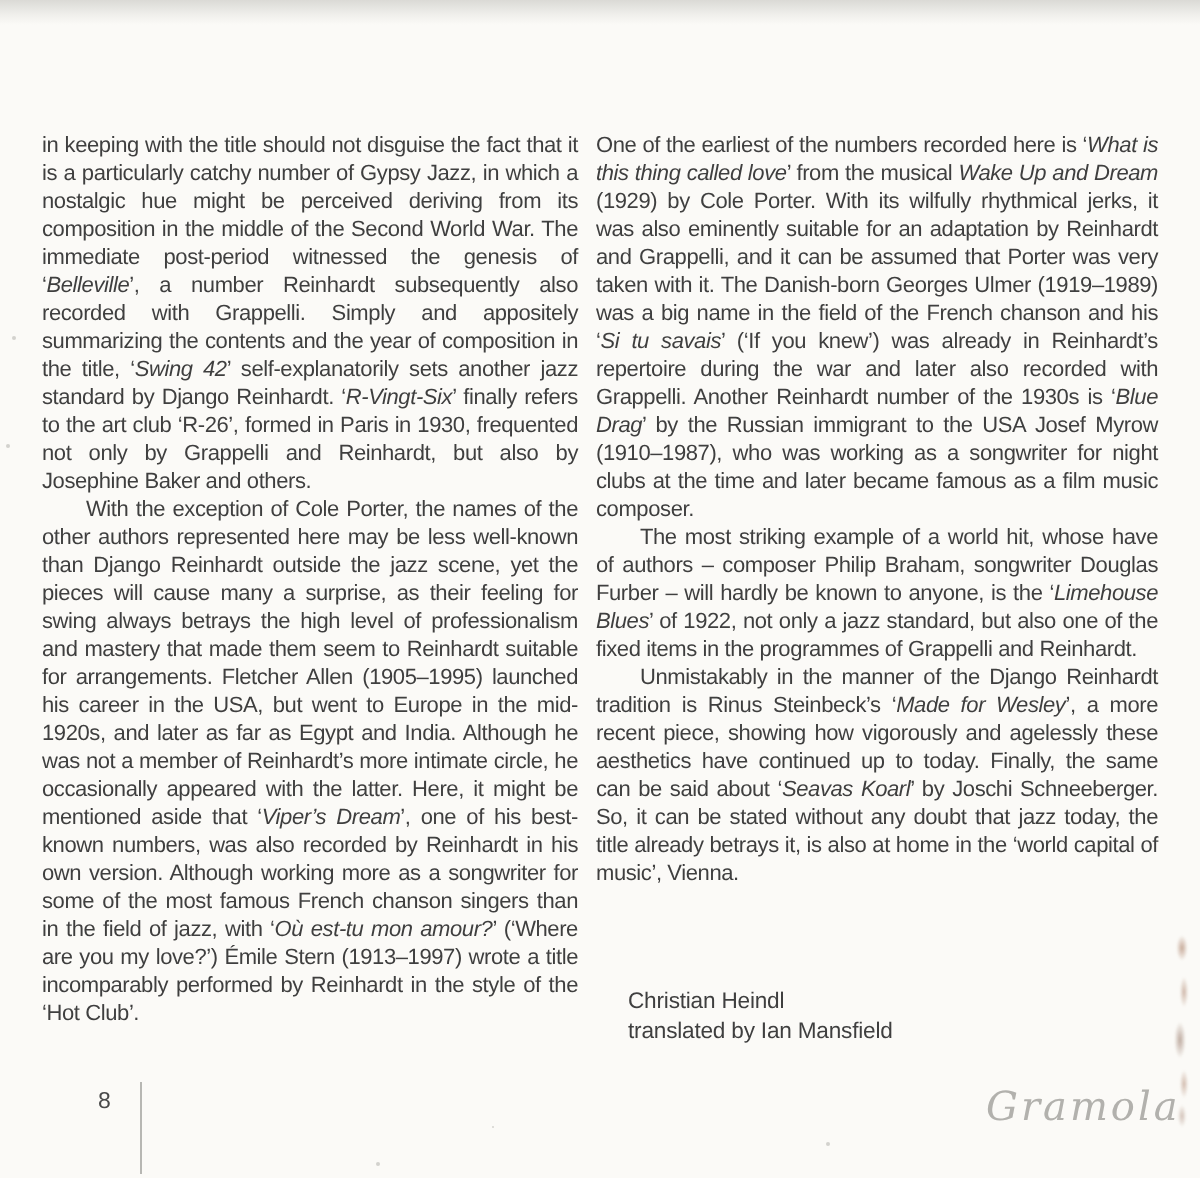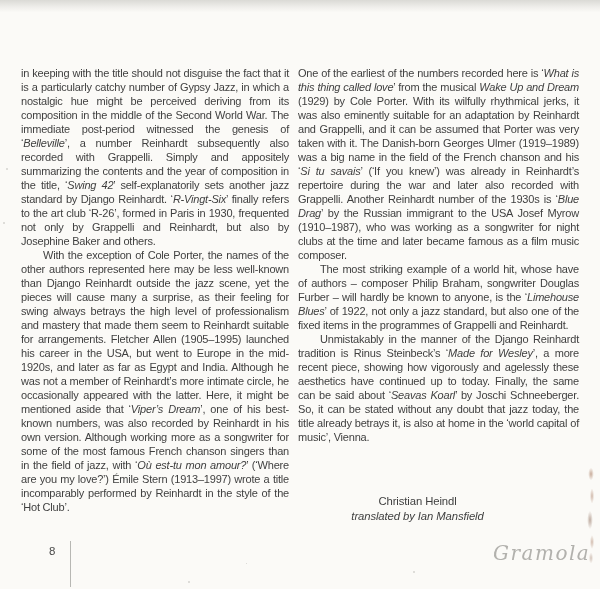--- a/index.html
+++ b/index.html
@@ -24,26 +24,26 @@
     position: absolute; top: 38px;
     color: var(--ink, #3f3f3f);
     font-size: 11px; line-height: 14px; letter-spacing: -0.2px; margin-top: 28px;
   }
   .column-left  { left: 21px;  width: 268px; }
   .column-right { left: 298px; width: 281px; }
   .column p.para { margin: 0; text-align: justify; }
   .column p.indent { text-indent: 22px; }
 
   .credits {
-    position: absolute; top: 494px; left: 286px; width: 263px;
-    text-align: center;
+    position: absolute; top: 494px; left: 314px; width: 263px;
+    text-align: left;
     color: var(--ink, #3f3f3f);
     font-size: 11.3px; line-height: 14.5px; letter-spacing: -0.1px;
   }
-  .credit-translator { font-style: italic; }
+  .credit-translator { }
 
   .page-number {
     position: absolute; left: 49px; top: 545px;
     font-size: 11.5px; color: var(--pagenum, #4a4a4a);
   }
   .footer-rule {
     position: absolute; left: 70px; top: 541px;
     width: 1px; height: 46px;
     background: var(--rule, #b7b7b3);
   }

